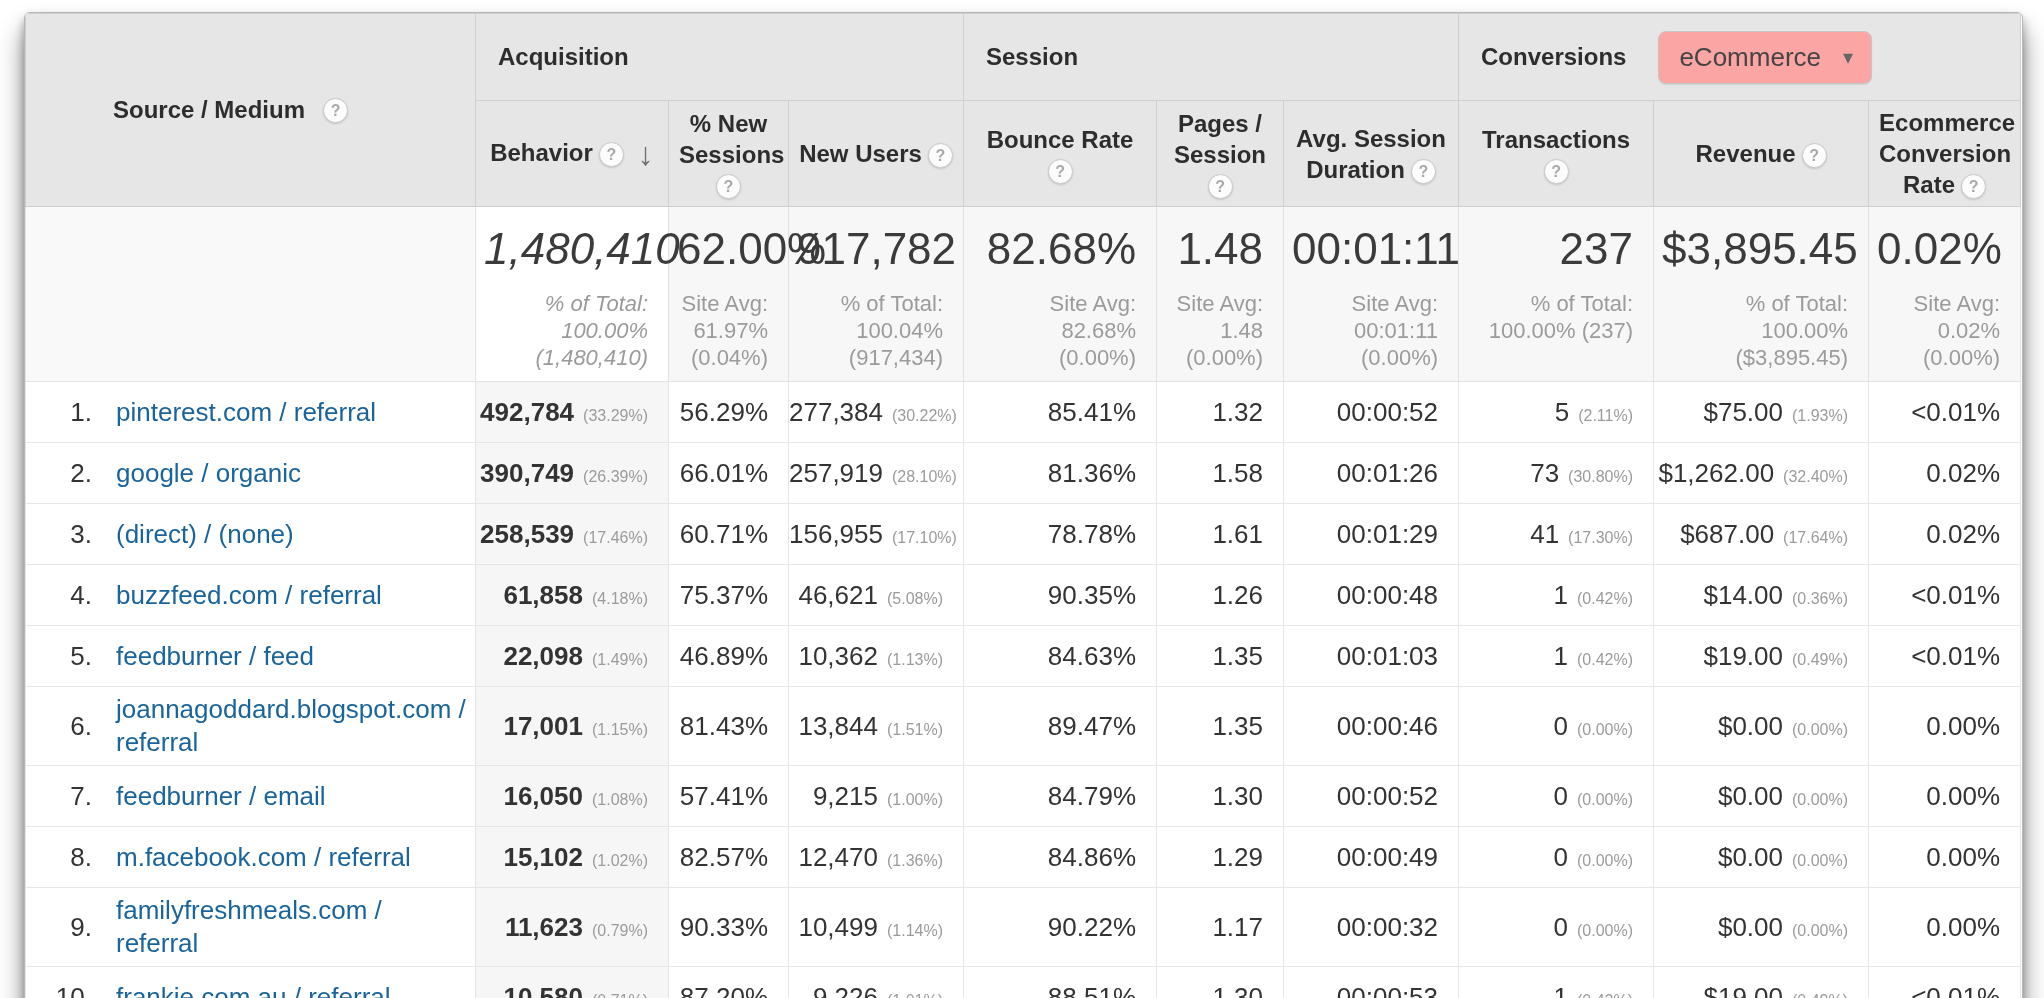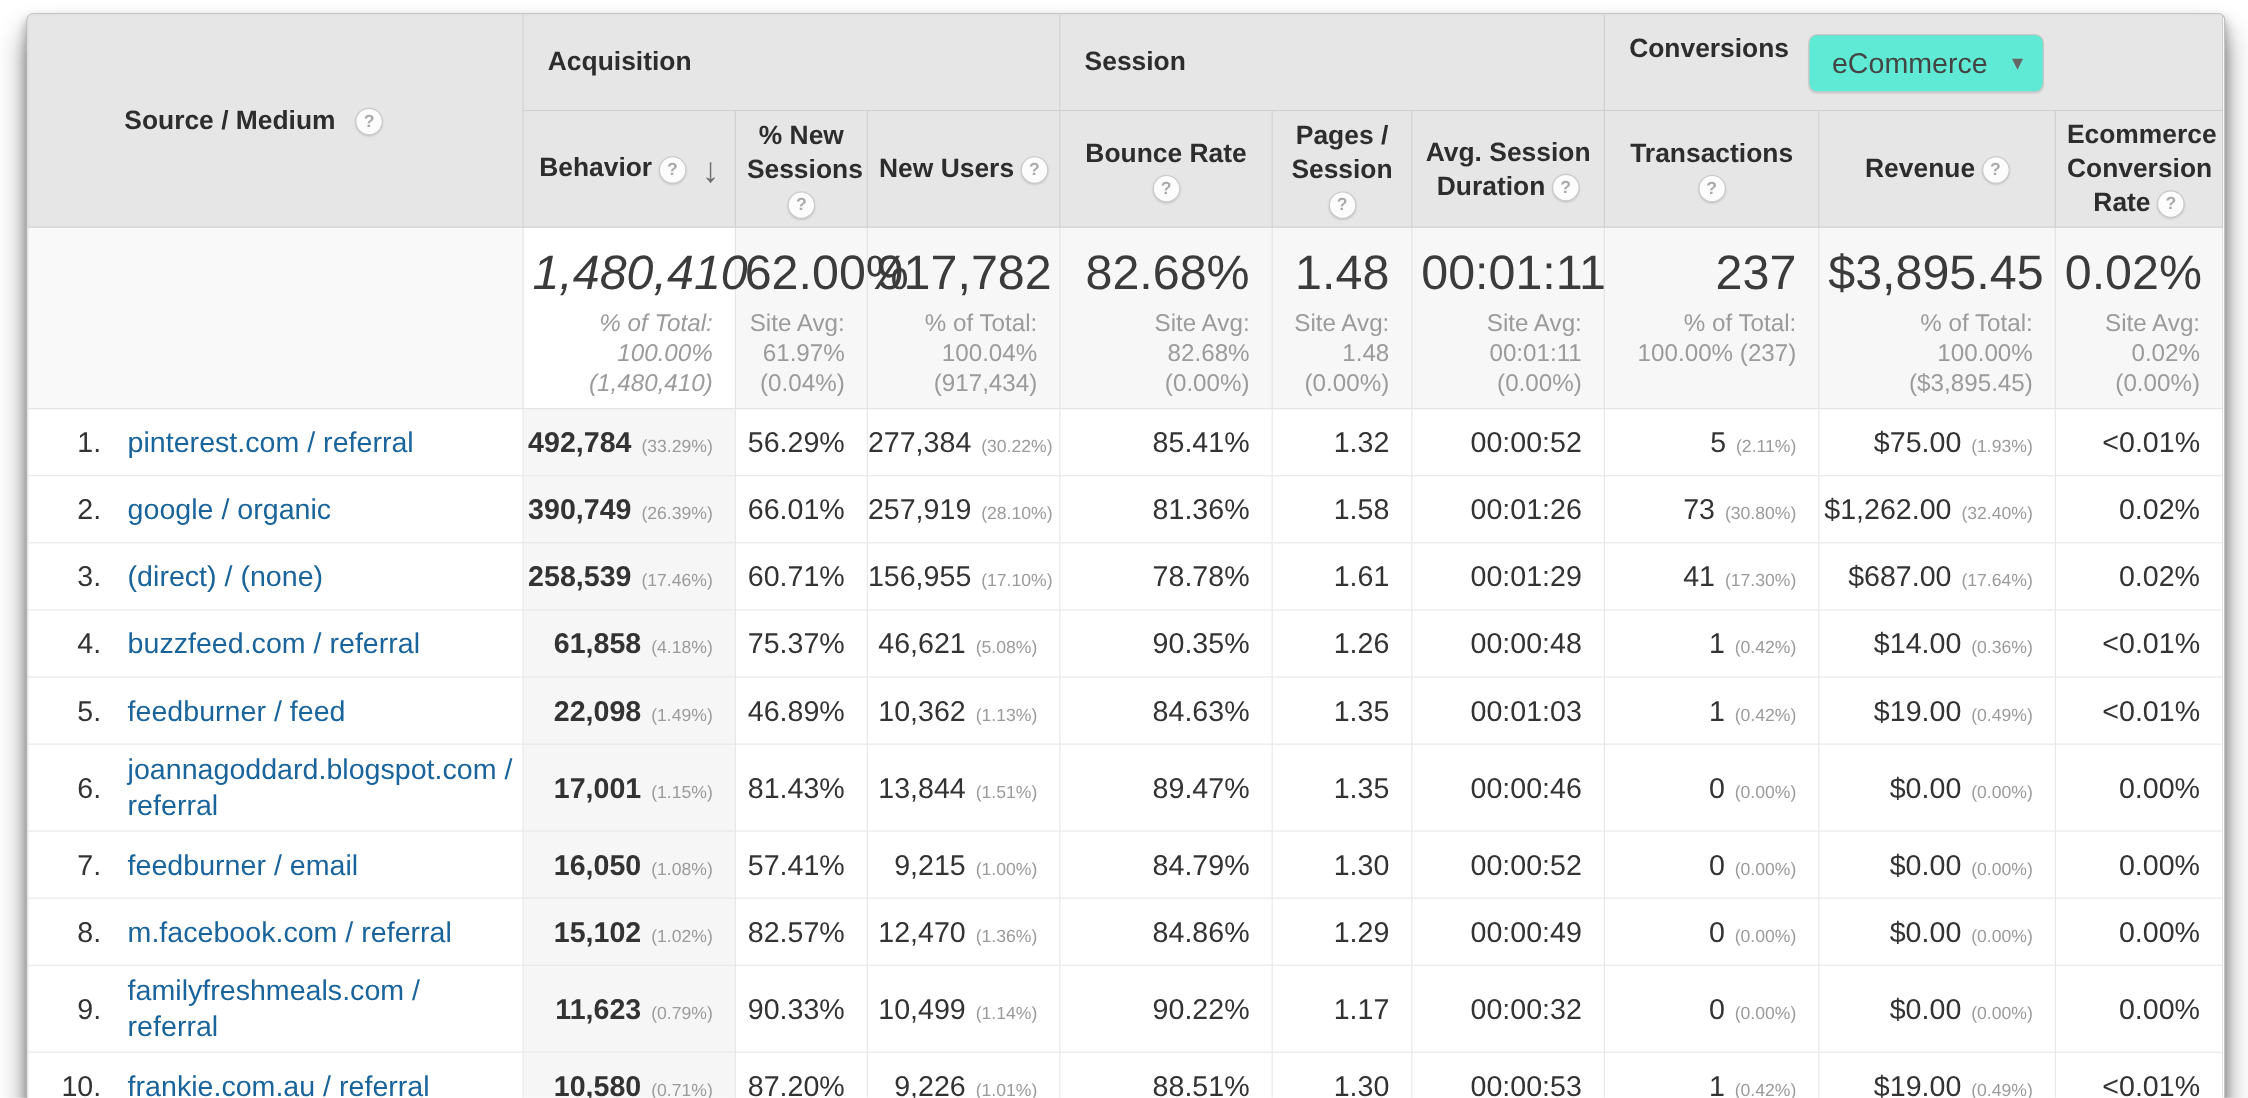--- a/index.html
+++ b/index.html
@@ -14,57 +14,57 @@
   }
   table{border-collapse:collapse;table-layout:fixed;width:1995px;background:#fff;}
   th,td{padding:0;border:1px solid #e2e2e2;}
 
   
   thead th{
     background:#e6e6e6;border-color:#cfcfcf;color:#2d2d2d;
     font-size:24px;font-weight:bold;vertical-align:middle;
   }
   .section-row th.section{height:86px;text-align:left;padding-left:22px;}
-  .section-inner{display:flex;align-items:flex-start;gap:18px;}
+  .section-inner{display:flex;align-items:center;gap:32px;}
   .cols-row th{height:98px;}
   .hwrap{
     padding:6px 10px;text-align:center;line-height:31px;
   }
   .hlabel{display:inline;}
   .dim-head{vertical-align:middle;padding-left:45px;}
   .dim-head-inner{padding-left:42px;text-align:left;display:flex;align-items:center;gap:12px;}
   .qicon{
     display:inline-block;width:23px;height:23px;border-radius:50%;
     background:#fcfcfc;border:1px solid #c9c9c9;box-shadow:0 1px 2px rgba(0,0,0,0.15);
     color:#a9a9a9;font-size:16px;line-height:23px;font-weight:bold;text-align:center;
     vertical-align:middle;margin-left:6px;cursor:pointer;
   }
   .icon-below .qicon{display:block;margin:4px auto 0 auto;}
   .sort-arrow{
     color:#6f6f6f;font-size:32px;font-weight:normal;vertical-align:middle;
     margin-left:14px;cursor:pointer;
   }
   .dropdown{
     display:inline-flex;align-items:center;gap:22px;
-    background:#5eead4;border:1px solid #c6c6c6;border-radius:8px;
+    background:#fca5a5;border:1px solid #c6c6c6;border-radius:8px;
     font-family:"Liberation Sans", sans-serif;
     font-size:26px;color:#444;padding:10px 18px 10px 20px;cursor:pointer;
     box-shadow:0 1px 1px rgba(0,0,0,0.08);font-weight:normal;
   }
   .caret{font-size:20px;color:#666;}
 
   
   td.total{
     background:#f7f7f7;vertical-align:top;text-align:right;
     padding:16px 20px 10px 8px;border-color:#e2e2e2;
   }
   td.total.sorted{background:#ffffff;font-style:italic;}
   td.dim-total{background:#f9f9f9;}
   .tval{font-size:44px;line-height:52px;color:#3b3b3b;}
-  .tsub{font-size:22px;line-height:27px;color:#9b9b9b;white-space:pre-line;margin-top:5px;}
+  .tsub{font-size:22px;line-height:27px;color:#9b9b9b;white-space:pre-line;margin-top:15px;}
 
   
   tbody td{height:60px;font-size:26px;color:#333;background:#fff;border-color:#e6e6e6;}
   td.metric{text-align:right;padding-right:20px;white-space:nowrap;}
   td.col-sessions{background:#f6f6f6;}
   td.col-sessions .val{font-weight:bold;}
   .pct{color:#9b9b9b;font-size:16px;font-weight:normal;margin-left:9px;}
   .dim-cell{display:flex;align-items:center;padding:6px 8px 6px 0;}
   .rank{width:66px;min-width:66px;text-align:right;color:#333;}
   .srclink{

